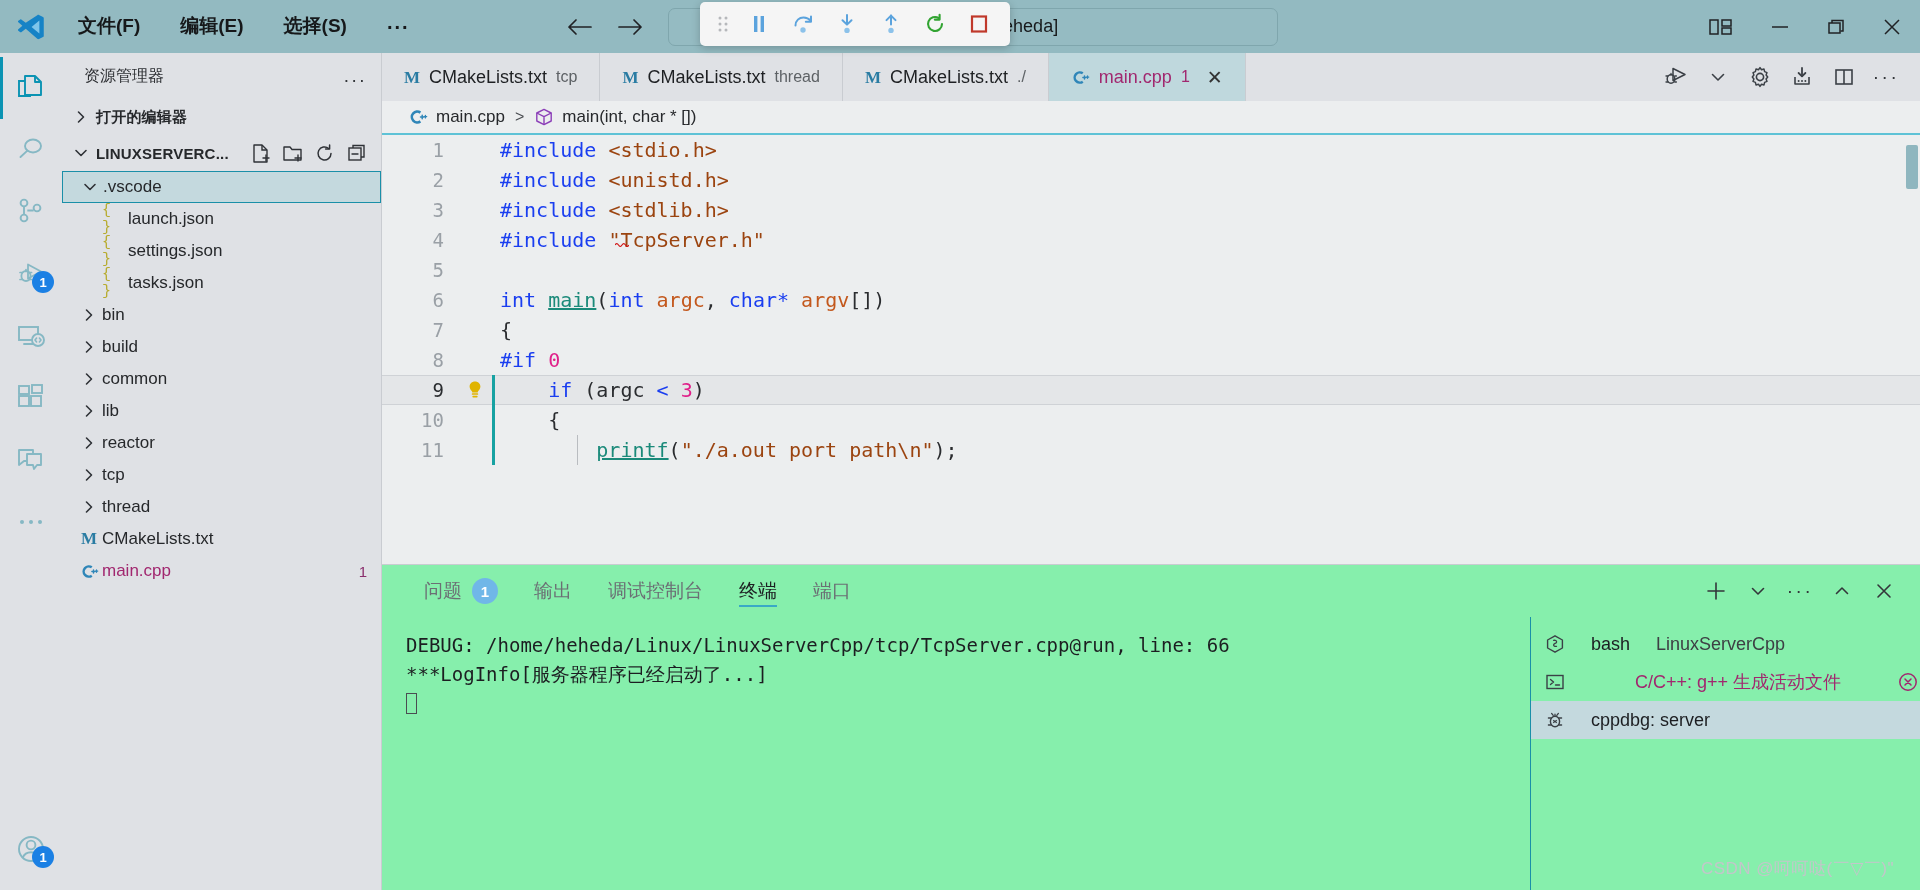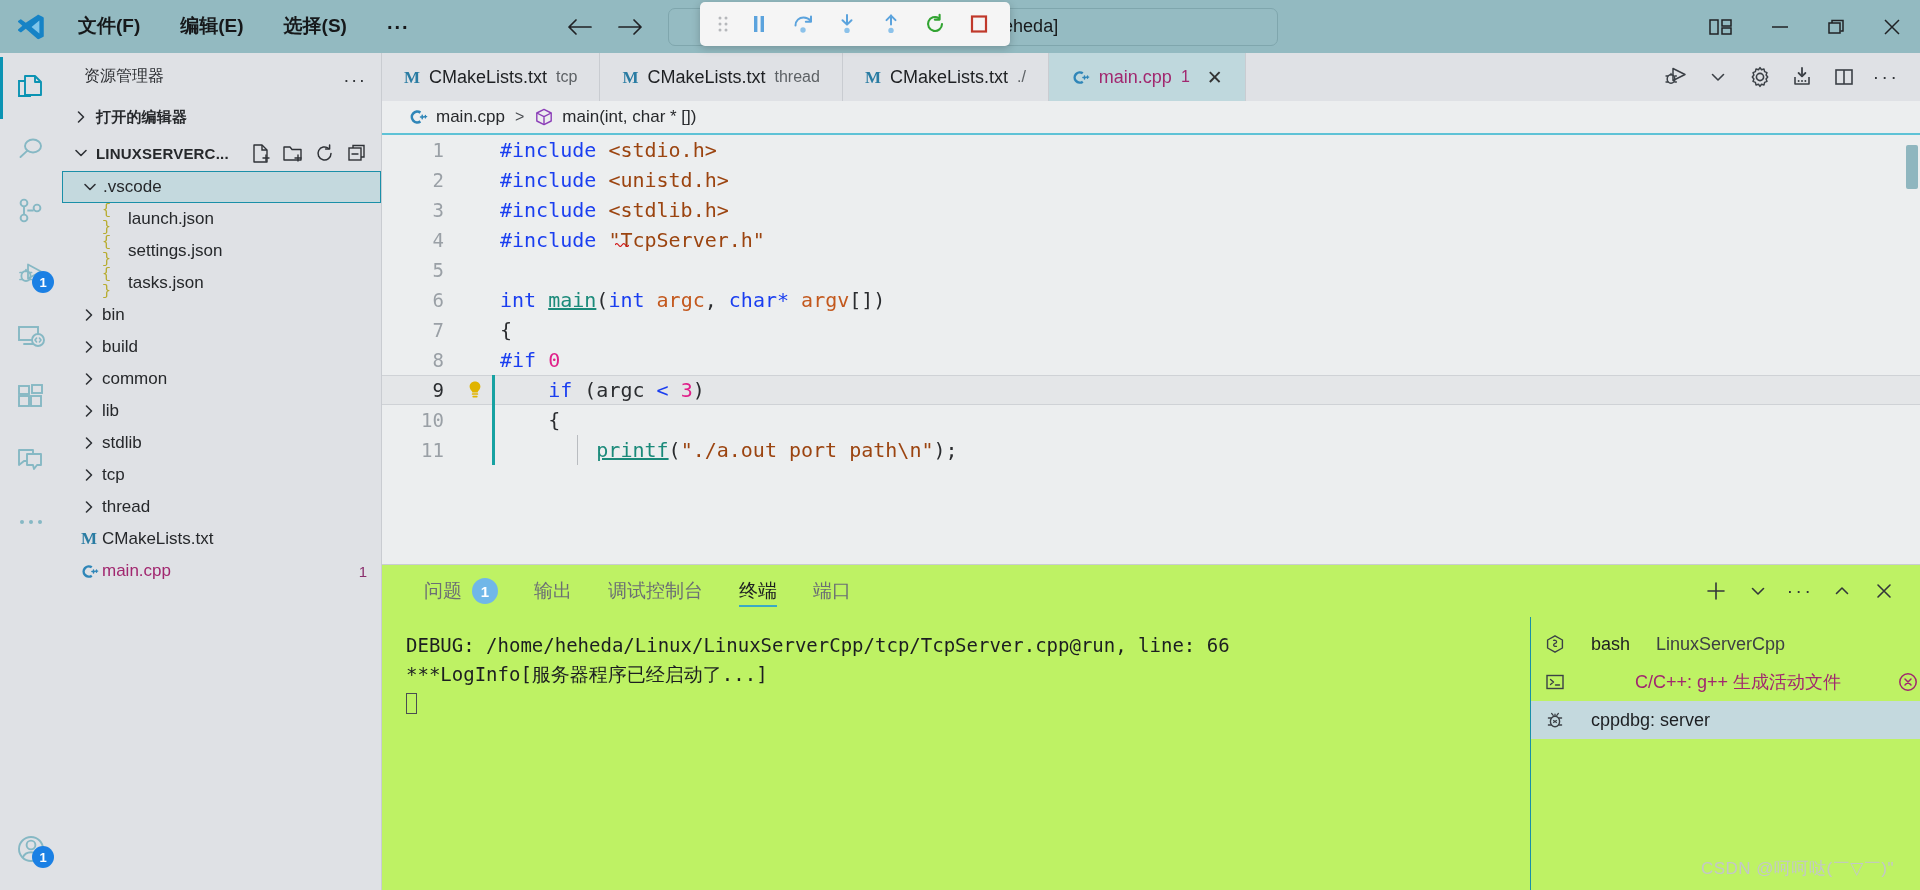--- a/index.html
+++ b/index.html
@@ -209,21 +209,21 @@
   .fold-line { position: absolute; left: 0; top: 0; bottom: 0; width: 1px; background: #b9bcc0; }
 
   .scroll-v {
     position: absolute; right: 2px; top: 10px; width: 12px; height: 44px;
     background: #8fb6bf; border-radius: 2px;
   }
 
   
   .panel {
     height: 326px; flex: 0 0 326px;
-    background: #bef264;
+    background: #86efac;
     border-top: 1px solid #c9ccd1;
     display: flex; flex-direction: column;
   }
   .panel-header { height: 52px; display: flex; align-items: center; padding-left: 24px; flex: 0 0 52px; }
   .ph-tab {
     display: flex; align-items: center; gap: 10px;
     font-size: 19px; color: #6b6f74; padding: 0 18px; height: 52px;
     position: relative;
   }
   .ph-tab.active { color: #1c1e21; }
@@ -602,21 +602,21 @@
             </span>
             <span class="label">lib</span>
           </div>
           <div class="row">
             <span class="ind" style="width:14px"></span>
             <span class="fi">
               <svg class="ic" width="14" height="14" viewBox="0 0 14 14">
                 <path d="M4.5 2l5 5-5 5" fill="none" stroke="#2f3237" stroke-width="1.6" stroke-linecap="round" stroke-linejoin="round"></path>
               </svg>
             </span>
-            <span class="label">stdlib</span>
+            <span class="label">reactor</span>
           </div>
           <div class="row">
             <span class="ind" style="width:14px"></span>
             <span class="fi">
               <svg class="ic" width="14" height="14" viewBox="0 0 14 14">
                 <path d="M4.5 2l5 5-5 5" fill="none" stroke="#2f3237" stroke-width="1.6" stroke-linecap="round" stroke-linejoin="round"></path>
               </svg>
             </span>
             <span class="label">tcp</span>
           </div>

